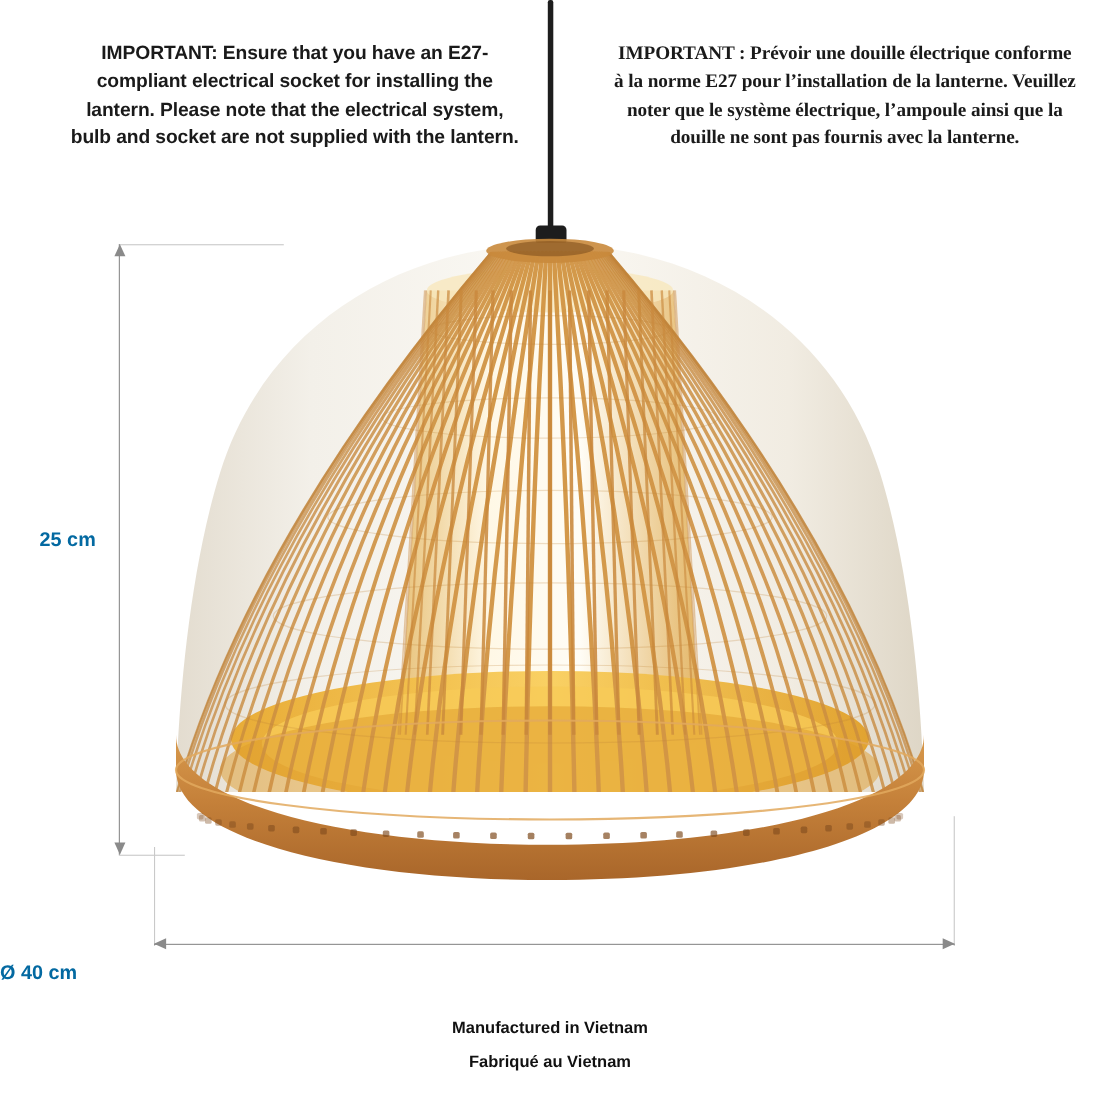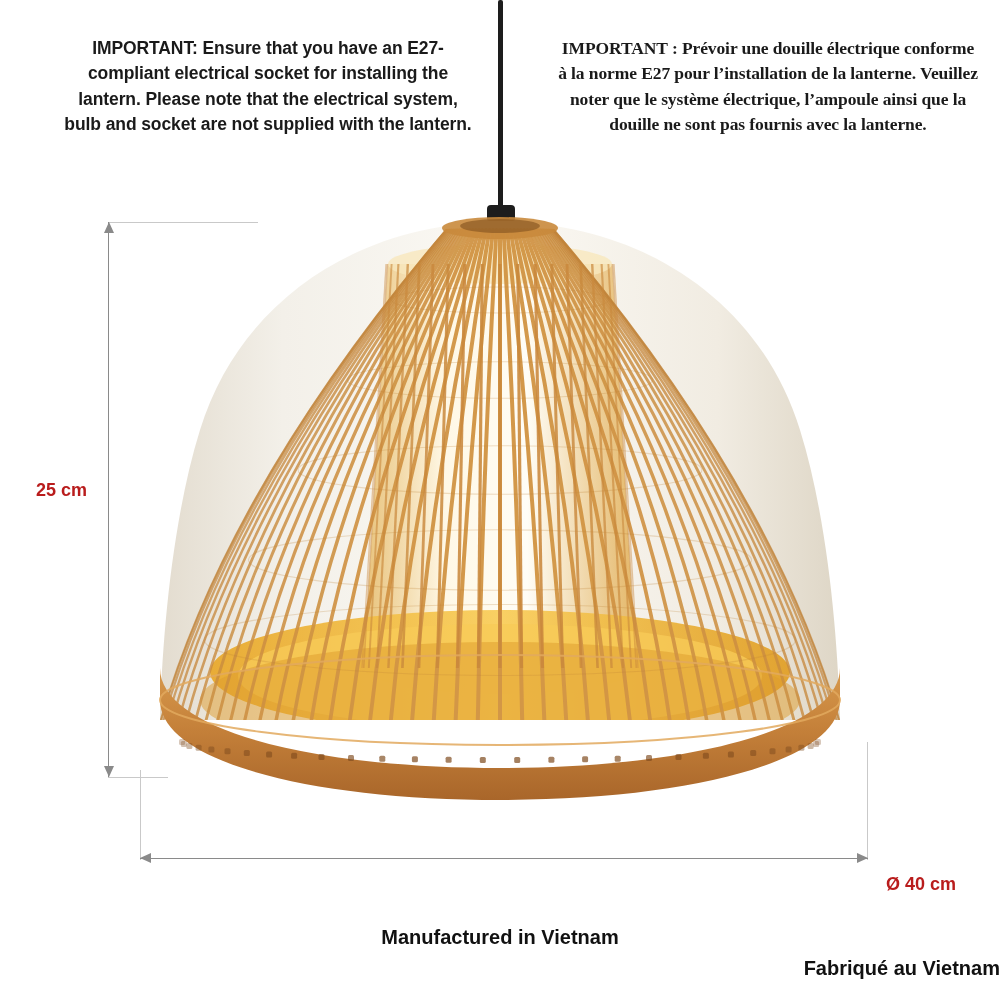--- a/index.html
+++ b/index.html
@@ -123,45 +123,45 @@
     left: 857px; top: 853px;
     border-top: 5px solid transparent;
     border-bottom: 5px solid transparent;
     border-left: 11px solid #8a8a8a;
   }
 
   .dim-label {
     position: absolute;
     font-size: 18px;
     font-weight: bold;
-    color: #b91c1c;
+    color: #0369a1;
     white-space: nowrap;
   }
   #label-height {
     left: 36px;
     top: 480px;
   }
   #label-diameter {
-    left: 12px;
+    left: 0;
     top: 874px;
     width: 944px;
-    text-align: right;
+    text-align: left;
   }
 
   .footer {
     position: absolute;
     left: 0;
     width: 1000px;
     text-align: center;
-    font-size: 20px;
+    font-size: 15px;
     font-weight: bold;
     color: #111;
   }
   #footer-en { top: 926px; }
-  #footer-fr { top: 957px; text-align: right; }
+  #footer-fr { top: 957px; }
 </style>
 </head>
 <body>
 
 <div class="notice" id="notice-en">IMPORTANT: Ensure that you have an E27-compliant electrical socket for installing the lantern. Please note that the electrical system, bulb and socket are not supplied with the lantern.</div>
 
 <div class="notice" id="notice-fr">IMPORTANT : Prévoir une douille électrique conforme à la norme E27 pour l’installation de la lanterne. Veuillez noter que le système électrique, l’ampoule ainsi que la douille ne sont pas fournis avec la lanterne.</div>
 
 <div class="lamp-stage">
 

